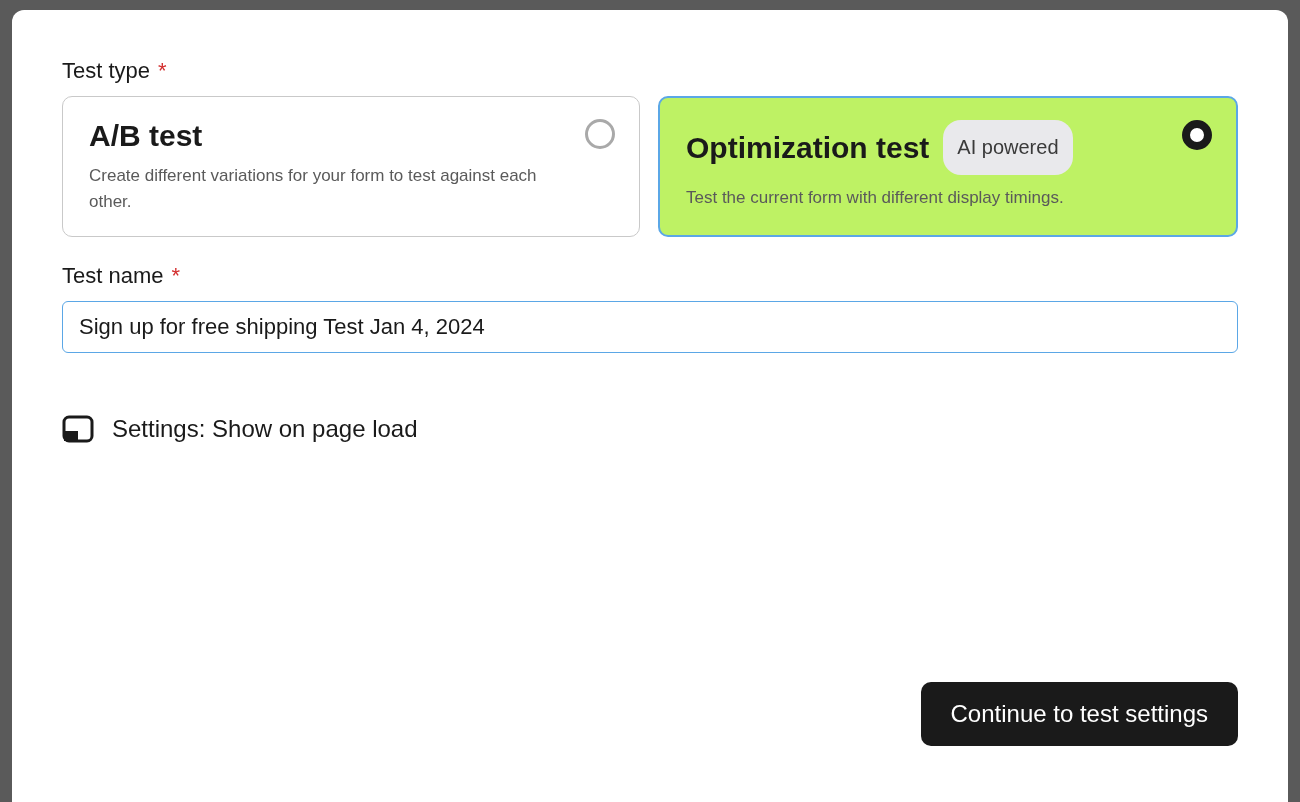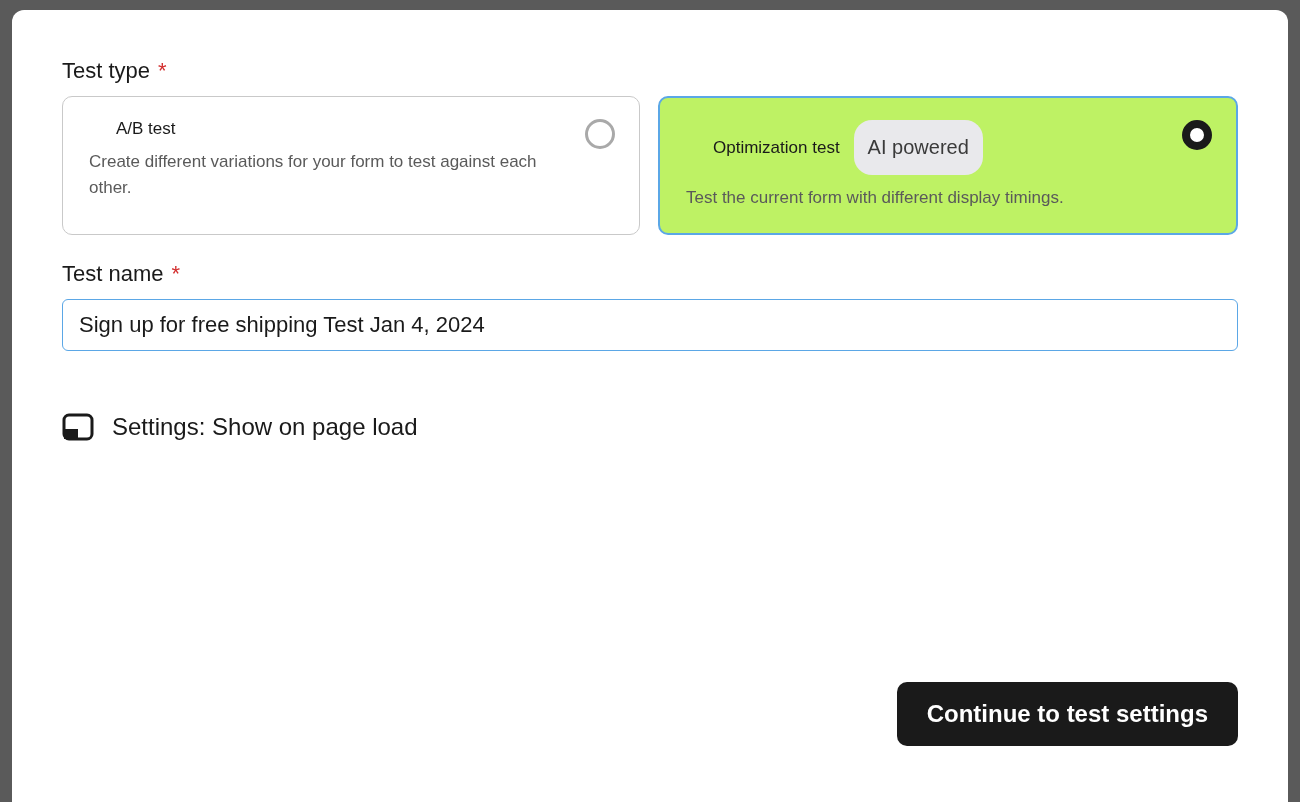--- a/index.html
+++ b/index.html
@@ -85,24 +85,23 @@
       border: 2px solid #5ba7e6;
       background: #bef264;
     }
     .type-card-header {
       display: flex;
       align-items: center;
       gap: 14px;
       margin-bottom: 10px;
     }
     .type-title {
-      font-size: 17px;
-      font-weight: 400;
-      color: #1a1a1a;
-      margin-left: 27px;
+      font-size: 30px;
+      font-weight: 700;
+      color: #1a1a1a;
     }
     .badge {
       background: #e9e9ec;
       color: #3a3a3a;
       font-size: 20px;
       font-weight: 500;
       padding: 16px 14px;
       border-radius: 18px;
     }
     .type-desc {
@@ -159,21 +158,21 @@
     }
     .modal-footer {
       position: absolute;
       bottom: 56px;
       right: 50px;
     }
     .primary-btn {
       background: #1a1a1a;
       color: #fff;
       font-size: 24px;
-      font-weight: 700;
+      font-weight: 400;
       border: none;
       border-radius: 10px;
       padding: 18px 30px;
       cursor: pointer;
     }
   </style>
 </head>
 <body>
 
 <div class="modal">

